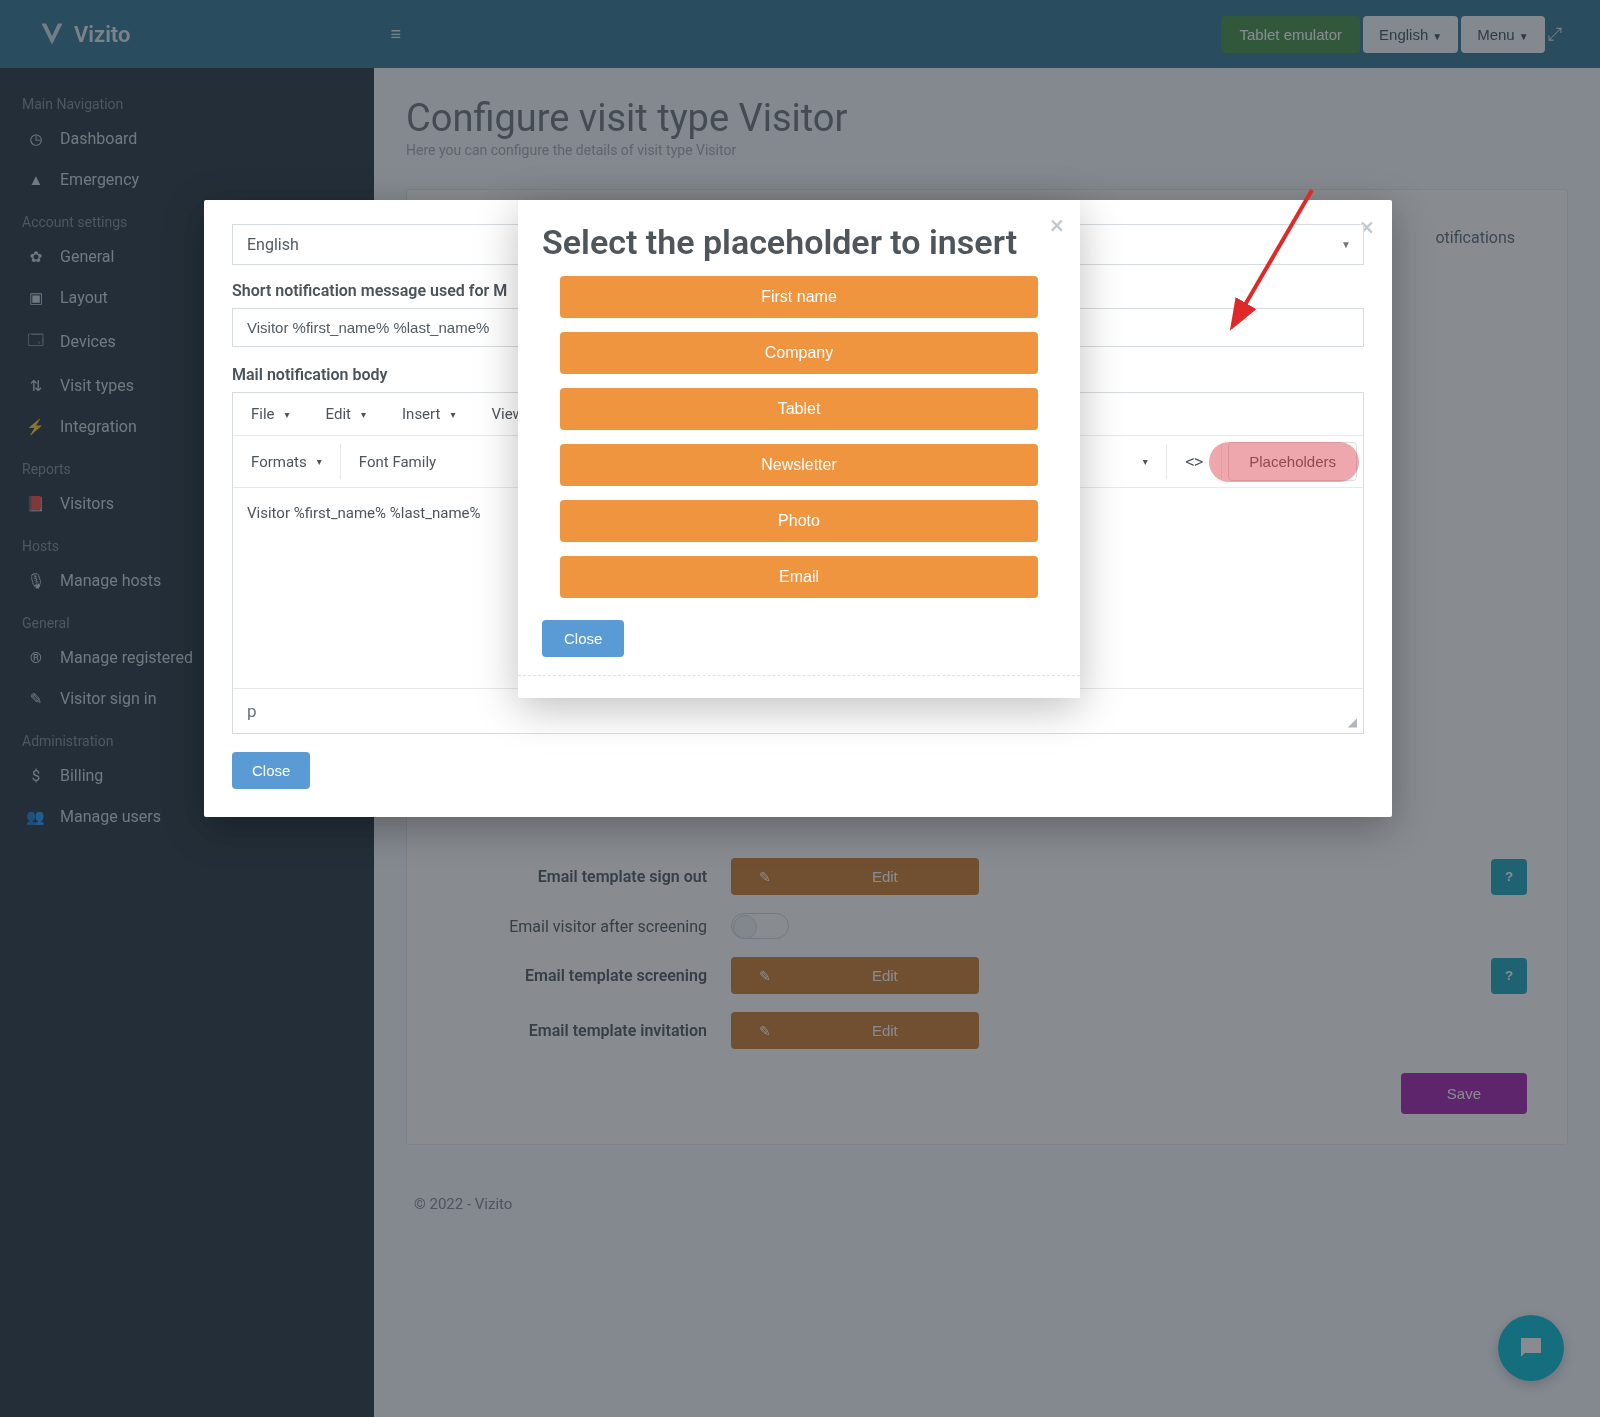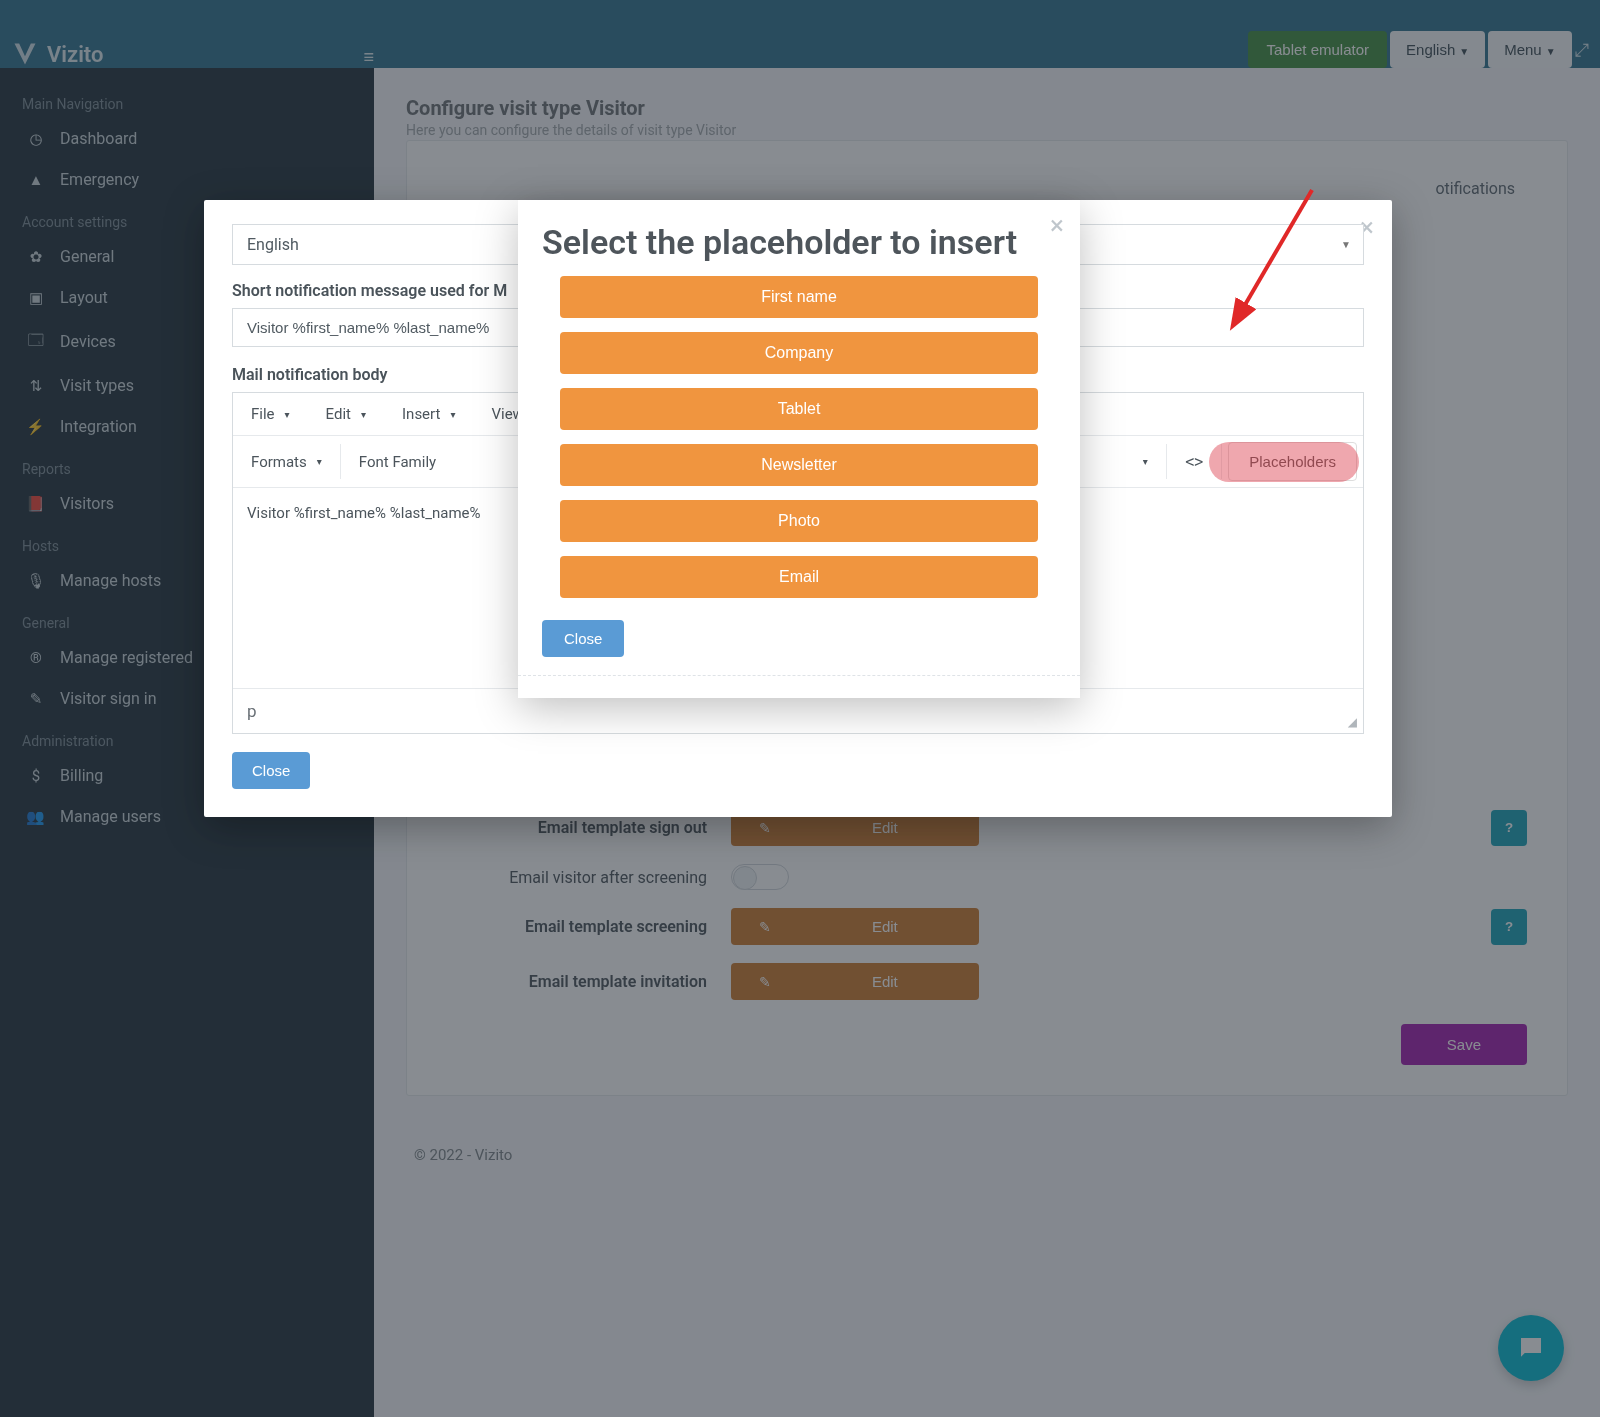--- a/index.html
+++ b/index.html
@@ -11,22 +11,22 @@
     width: 1600px;
     height: 1417px;
     position: relative;
     overflow: hidden;
   }
   
   .topbar {
     height: 68px;
     background: #2d718e;
     display: flex;
-    align-items: flex-end;
-    padding: 0 11px;
+    align-items: center;
+    padding: 0 38px;
     color: #ddeaf0;
   }
   .logo { display: flex; align-items: center; gap: 8px; font-weight: 600; font-size: 22px; }
   .logo svg { width: 28px; height: 28px; }
   .hamburger { margin-left: 260px; font-size: 18px; cursor: pointer; }
   .top-actions { margin-left: auto; display: flex; gap: 3px; align-items: center; }
   .btn-green { background: #3f8d3f; color: #fff; border: none; padding: 10px 18px; border-radius: 4px; cursor: pointer; font-size: 15px; }
   .btn-light { background: #f7f9fb; color: #3b4b54; border: none; padding: 10px 16px; border-radius: 4px; cursor: pointer; font-size: 15px; }
   .caret { font-size: 10px; margin-left: 4px; }
   .expand-ic { font-size: 18px; cursor: pointer; color: #cfe1e8;}
@@ -38,22 +38,22 @@
     background: #20303a;
     color: #9fb1bb;
     padding-top: 14px;
     overflow-y: auto;
   }
   .section-title { font-size: 14px; color: #7a8a94; padding: 14px 22px 6px; }
   .nav-item { display: flex; align-items: center; gap: 14px; padding: 11px 26px; cursor: pointer; font-size: 16px; color: #c9d4da;}
   .nav-icon { width: 20px; text-align: center; font-size: 15px; }
 
   .main { flex: 1; padding: 28px 32px 0; overflow-y: auto; }
-  .page-title { font-size: 20px; color: #6a6f73; font-weight: 700; }
-  .page-sub { font-size: 14px; color: #a2a7ac; margin-top: 2px; margin-bottom: 2px; }
+  .page-title { font-size: 38px; color: #6a6f73; font-weight: 400; }
+  .page-sub { font-size: 14px; color: #a2a7ac; margin-top: 2px; margin-bottom: 31px; }
 
   .card { background: #fff; border: 1px solid #e4e8ec; border-radius: 3px; padding: 30px 40px; margin-bottom: 30px; }
   .tab-righttext { position: absolute; right: 0; color: #5c6770; font-size: 16px; padding: 8px 12px; text-align: center;}
   .card-inner { position: relative; }
 
   .field-row { display: flex; align-items: center; margin: 18px 0; gap: 24px; }
   .field-label { width: 260px; text-align: right; color: #4a535a; font-size: 16px; font-weight: 600; }
   .btn-orange { background: #cc7a2e; color: #fff; border: none; padding: 10px 20px; border-radius: 4px; cursor: pointer; font-size: 15px; width: 248px; text-align: center; display:flex; align-items:center; justify-content:center; gap: 40px;}
   .btn-orange .icon-edit { font-size: 14px; margin-right: auto; margin-left: 8px;}
   .btn-help { background: #17a2b8; color: #fff; border: none; width: 36px; height: 36px; border-radius: 4px; cursor: pointer; font-weight:bold;}

